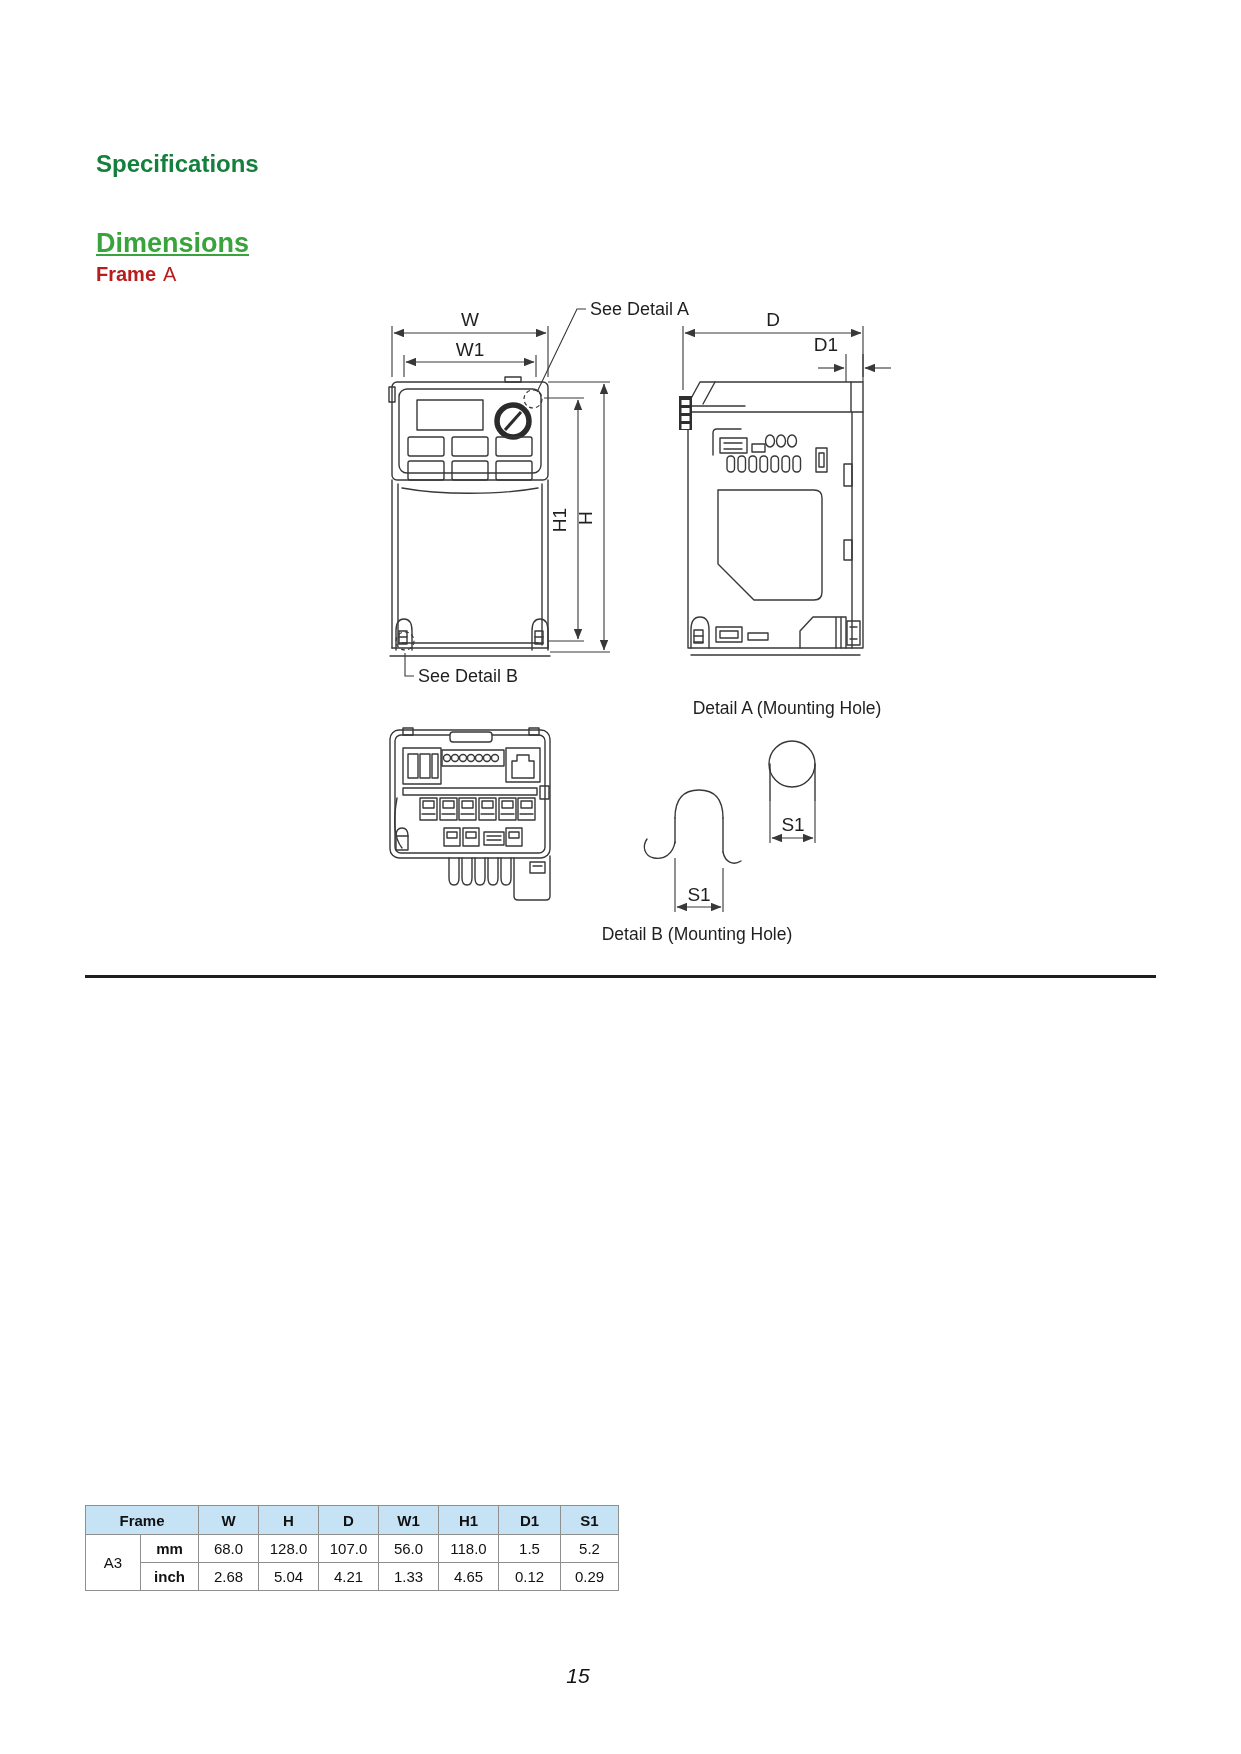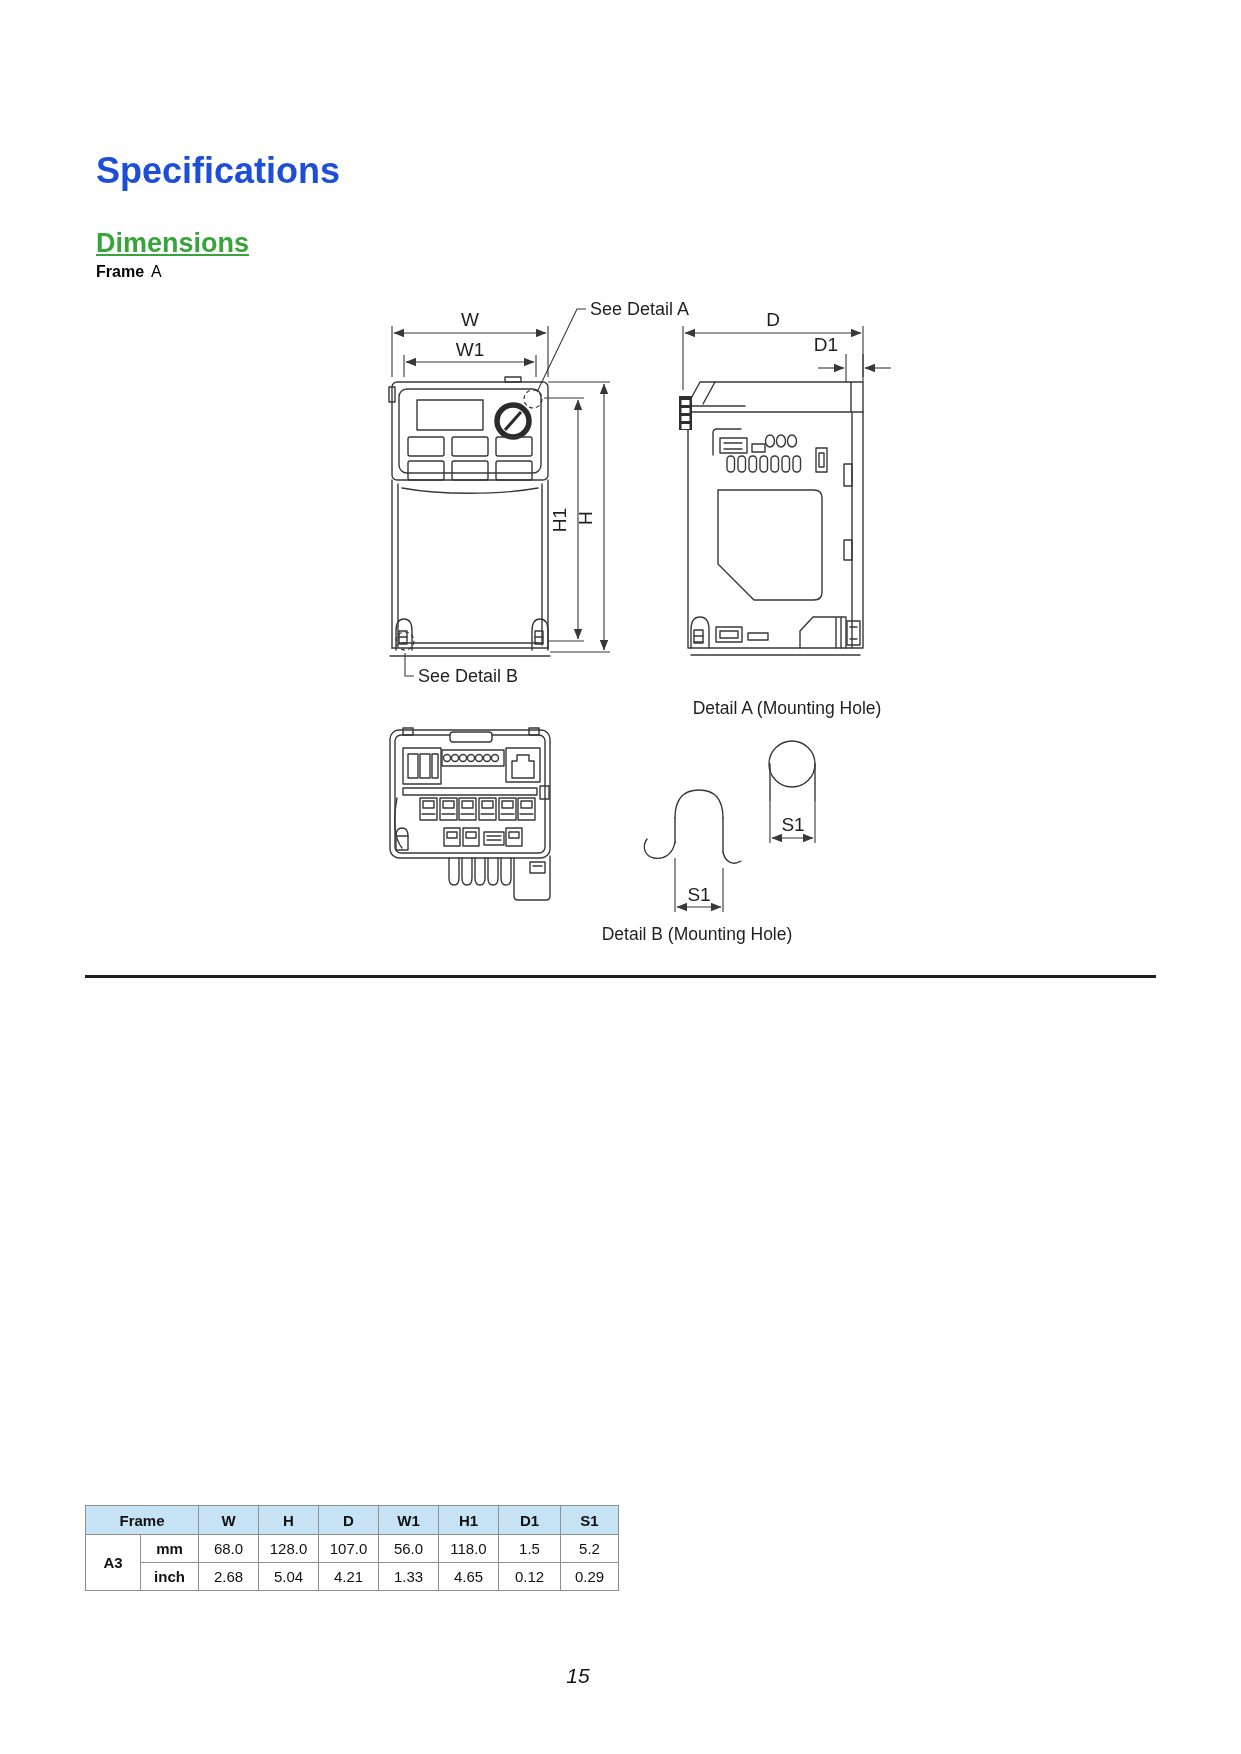--- a/index.html
+++ b/index.html
@@ -1,41 +1,41 @@
 <!DOCTYPE html>
 <html><head>
 <meta charset="utf-8">
 <style>
   html,body { margin:0; padding:0; background:#ffffff; }
   .page {
     position:relative; width:1241px; height:1754px; background:#ffffff;
     font-family:"Liberation Sans","DejaVu Sans",sans-serif; color:#1f1f1f;
     overflow:hidden;
   }
-  .title    { position:absolute; left:96px; top:150px; font-size:36px; font-weight:bold; color:#1d4ed8; }
+  .title    { position:absolute; left:96px; top:150px; font-size:24px; font-weight:bold; color:#15803d; }
   .subtitle { position:absolute; left:96px; top:228px; font-size:27px; font-weight:bold; color:#39a33c;text-decoration:underline; }
-  .frameline{ position:absolute; left:96px; top:263px; font-size:16px; color:#000000; }
+  .frameline{ position:absolute; left:96px; top:263px; font-size:20px; color:#b91c1c; }
   .frameline .fb { font-weight:bold; }
   .frameline .fr { margin-left:7px; }
   svg.dwg { position:absolute; left:0; top:250px; }
   .s  { stroke:#383838; stroke-width:1.4; fill:none; stroke-linecap:round; stroke-linejoin:round; }
   .sw { stroke:#383838; stroke-width:1.4; fill:#ffffff; }
   .dim{ stroke:#383838; stroke-width:1.1; fill:none; }
   .dsh{ stroke:#383838; stroke-width:1.2; fill:none; stroke-dasharray:4 3; }
   .blk{ fill:#2f2f2f; stroke:none; }
   .lbl { font-size:19px; fill:#1f1f1f; }
   .lbl2{ font-size:18px; fill:#1f1f1f; }
   .cap { font-size:17.5px; fill:#1f1f1f; }
   .divider { position:absolute; left:85px; top:975px; width:1071px; height:3px; background:#1f1f1f; }
   table.dims { position:absolute; left:85px; top:1505px; border-collapse:collapse; font-size:15px; color:#111;
                border:1.5px solid #777777; }
   table.dims td, table.dims th { border:1px solid #8f8f8f; text-align:center; padding:0; }
   table.dims tr.hdr th { background:#c6e2f5; height:28px; font-weight:bold; }
   table.dims tr.row td { height:27px; background:#ffffff; }
-  td.frame-cell { background:#edf3dc; font-weight:bold; }
+  td.frame-cell { background:#edf3dc; font-weight:normal; }
   td.unit-cell  { background:#f2f2f2; font-weight:bold; }
   .pagenum { position:absolute; left:0; top:1664px; width:1156px; text-align:center;
              font-size:21px; font-style:italic; color:#111; }
 </style>
 </head>
 <body>
 
 <div class="page">
 
   <div class="title">Specifications</div>

